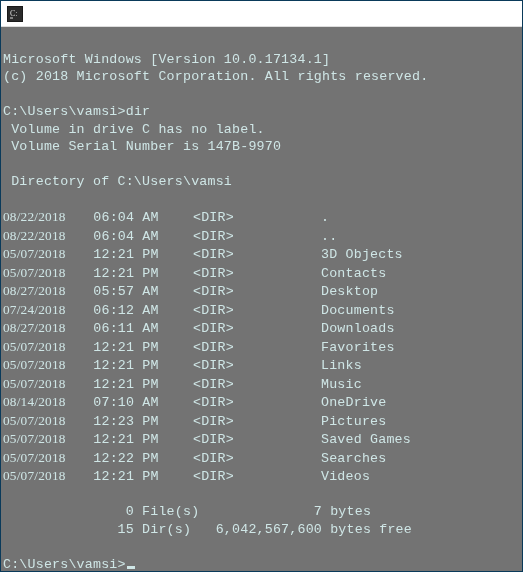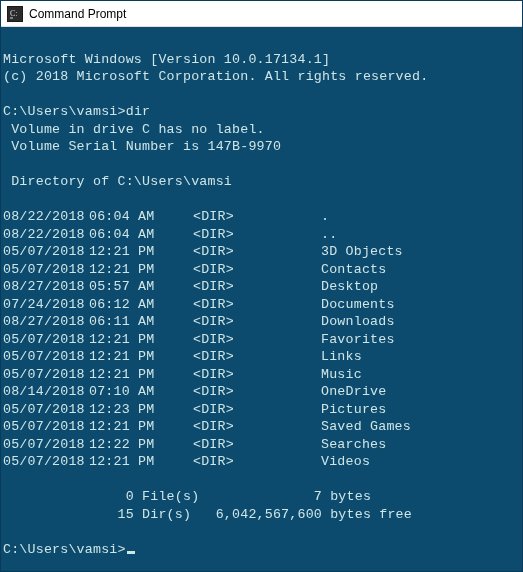--- a/index.html
+++ b/index.html
@@ -32,61 +32,60 @@
       height: 16px;
       margin-right: 6px;
       flex-shrink: 0;
     }
     .titlebar-text {
       font-size: 12px;
       color: #000;
     }
     .terminal {
       flex: 1;
-      background: #0c4a6e;
+      background: #737373;
       color: #cfe6e6;
       font-family: Consolas, "Courier New", monospace;
       font-size: 13.3px;
       line-height: 17.5px;
       padding: 6px 0 6px 2px;
       white-space: pre;
       overflow: hidden;
       letter-spacing: 0.2px;
     }
     .row { white-space: pre; }
     .cursor {
       display: inline-block;
       width: 8px;
       height: 3px;
       background: #cfe6e6;
       vertical-align: -1px;
       margin-left: 1px;
     }
     .dir-row { display: block; }
-    .c-date { display:inline-block; width: 86px; }
-    .c-time { display:inline-block; width: 74px; text-align: left; padding-right: 0; }
+    .c-date { display:inline-block; width: 86px; font-family: Liberation Serif, serif; }
+    .c-time { display:inline-block; width: 74px; text-align: center; padding-right: 0; }
     .c-gap1 { display:inline-block; width: 30px; }
     .c-type { display:inline-block; width: 50px; }
     .c-gap2 { display:inline-block; width: 78px; }
     .c-name { display:inline-block; }
   </style>
 </head>
 <body>
 
 <div class="window">
   <div class="titlebar">
     <span class="titlebar-icon">
       <svg viewBox="0 0 16 16" width="16" height="16">
         <rect x="0" y="0" width="16" height="16" fill="#1a1a1a"></rect>
         <rect x="1" y="1" width="14" height="14" fill="#2b2b2b"></rect>
         <text x="3" y="10" font-size="8" fill="#ddd" font-family="Consolas">C:</text>
         <path d="M3 12 L6 12" stroke="#ddd" stroke-width="1"></path>
       </svg>
     </span>
-    <span class="titlebar-text">Command Prompt</span>
   </div>
 
   <div class="terminal">
 <span class="row">Microsoft Windows [Version 10.0.17134.1]</span>
 <span class="row">(c) 2018 Microsoft Corporation. All rights reserved.</span>
 <span class="row"> </span>
 <span class="row"><span>C:\Users\vamsi&gt;</span><span>dir</span></span>
 <span class="row"> Volume in drive C has no label.</span>
 <span class="row"> Volume Serial Number is 147B-9970</span>
 <span class="row"> </span>

